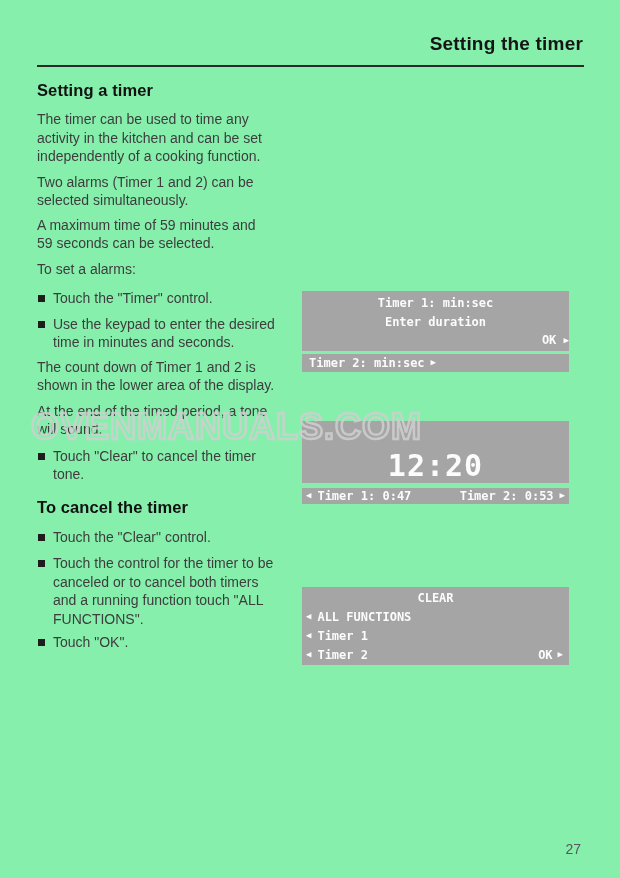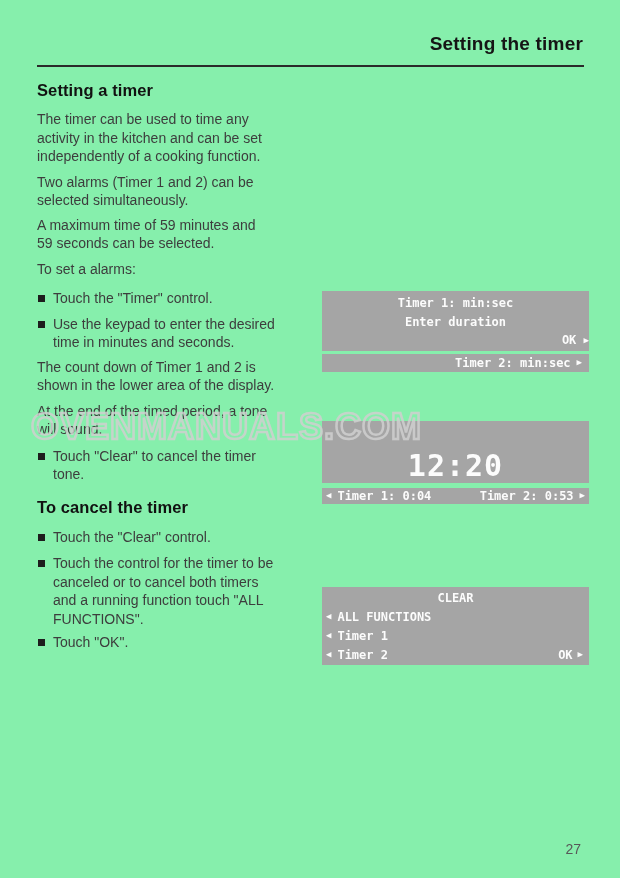--- a/index.html
+++ b/index.html
@@ -38,34 +38,34 @@
   .sq {
     flex:none; width:7px; height:7px; background:#1d1d1d;
     margin:6px 8px 0 1px;
   }
   .btext { white-space:pre-line; }
   .mb5{margin-bottom:5px;} .mb6{margin-bottom:6px;} .mb7{margin-bottom:7px;}
   .mb8{margin-bottom:8px;} .mb11{margin-bottom:11px;} .mb14{margin-bottom:14px;}
 
   
   .panel {
-    position:absolute; left:322px; width:267px;
+    position:absolute; left:302px; width:267px;
     background:#a5a5a5; color:#fcfcfc;
     font-family:"DejaVu Sans Mono", monospace;
     font-weight:bold; font-size:12px;
   }
   .arr { font-size:9px; position:relative; top:-1px; }
 
   .p1-main { top:291px; height:60px;
     display:flex; flex-direction:column; justify-content:space-between;
     padding:5px 0 4px 0; box-sizing:border-box; }
   .p1-main .c { text-align:center; }
   .p1-main .r { text-align:right; }
   .p1-strip { top:354px; height:18px;
-    display:flex; align-items:center; justify-content:flex-end;
+    display:flex; align-items:center; justify-content:flex-start;
     padding:0 7px; box-sizing:border-box; }
 
   .p2-main { top:421px; height:62px;
     display:flex; align-items:flex-end; justify-content:center;
     box-sizing:border-box; }
   .countdown {
     font-size:30px; letter-spacing:1px; line-height:30px; padding-bottom:2px;
   }
   .p2-strip { top:488px; height:16px;
     display:flex; align-items:center; justify-content:space-between;
@@ -164,21 +164,21 @@
       <span class="arr">▶</span>
     </span>
   </div>
 
   <div class="panel p2-main">
     <div class="countdown">12:20</div>
   </div>
   <div class="panel p2-strip">
     <span class="strip-item">
       <span class="arr">◀</span>
-      <span>Timer 1: 0:04</span>
+      <span>Timer 1: 0:47</span>
     </span>
     <span class="strip-item">
       <span>Timer 2: 0:53</span>
       <span class="arr">▶</span>
     </span>
   </div>
 
   <div class="panel p3">
     <div class="row center">
       <span>CLEAR</span>

